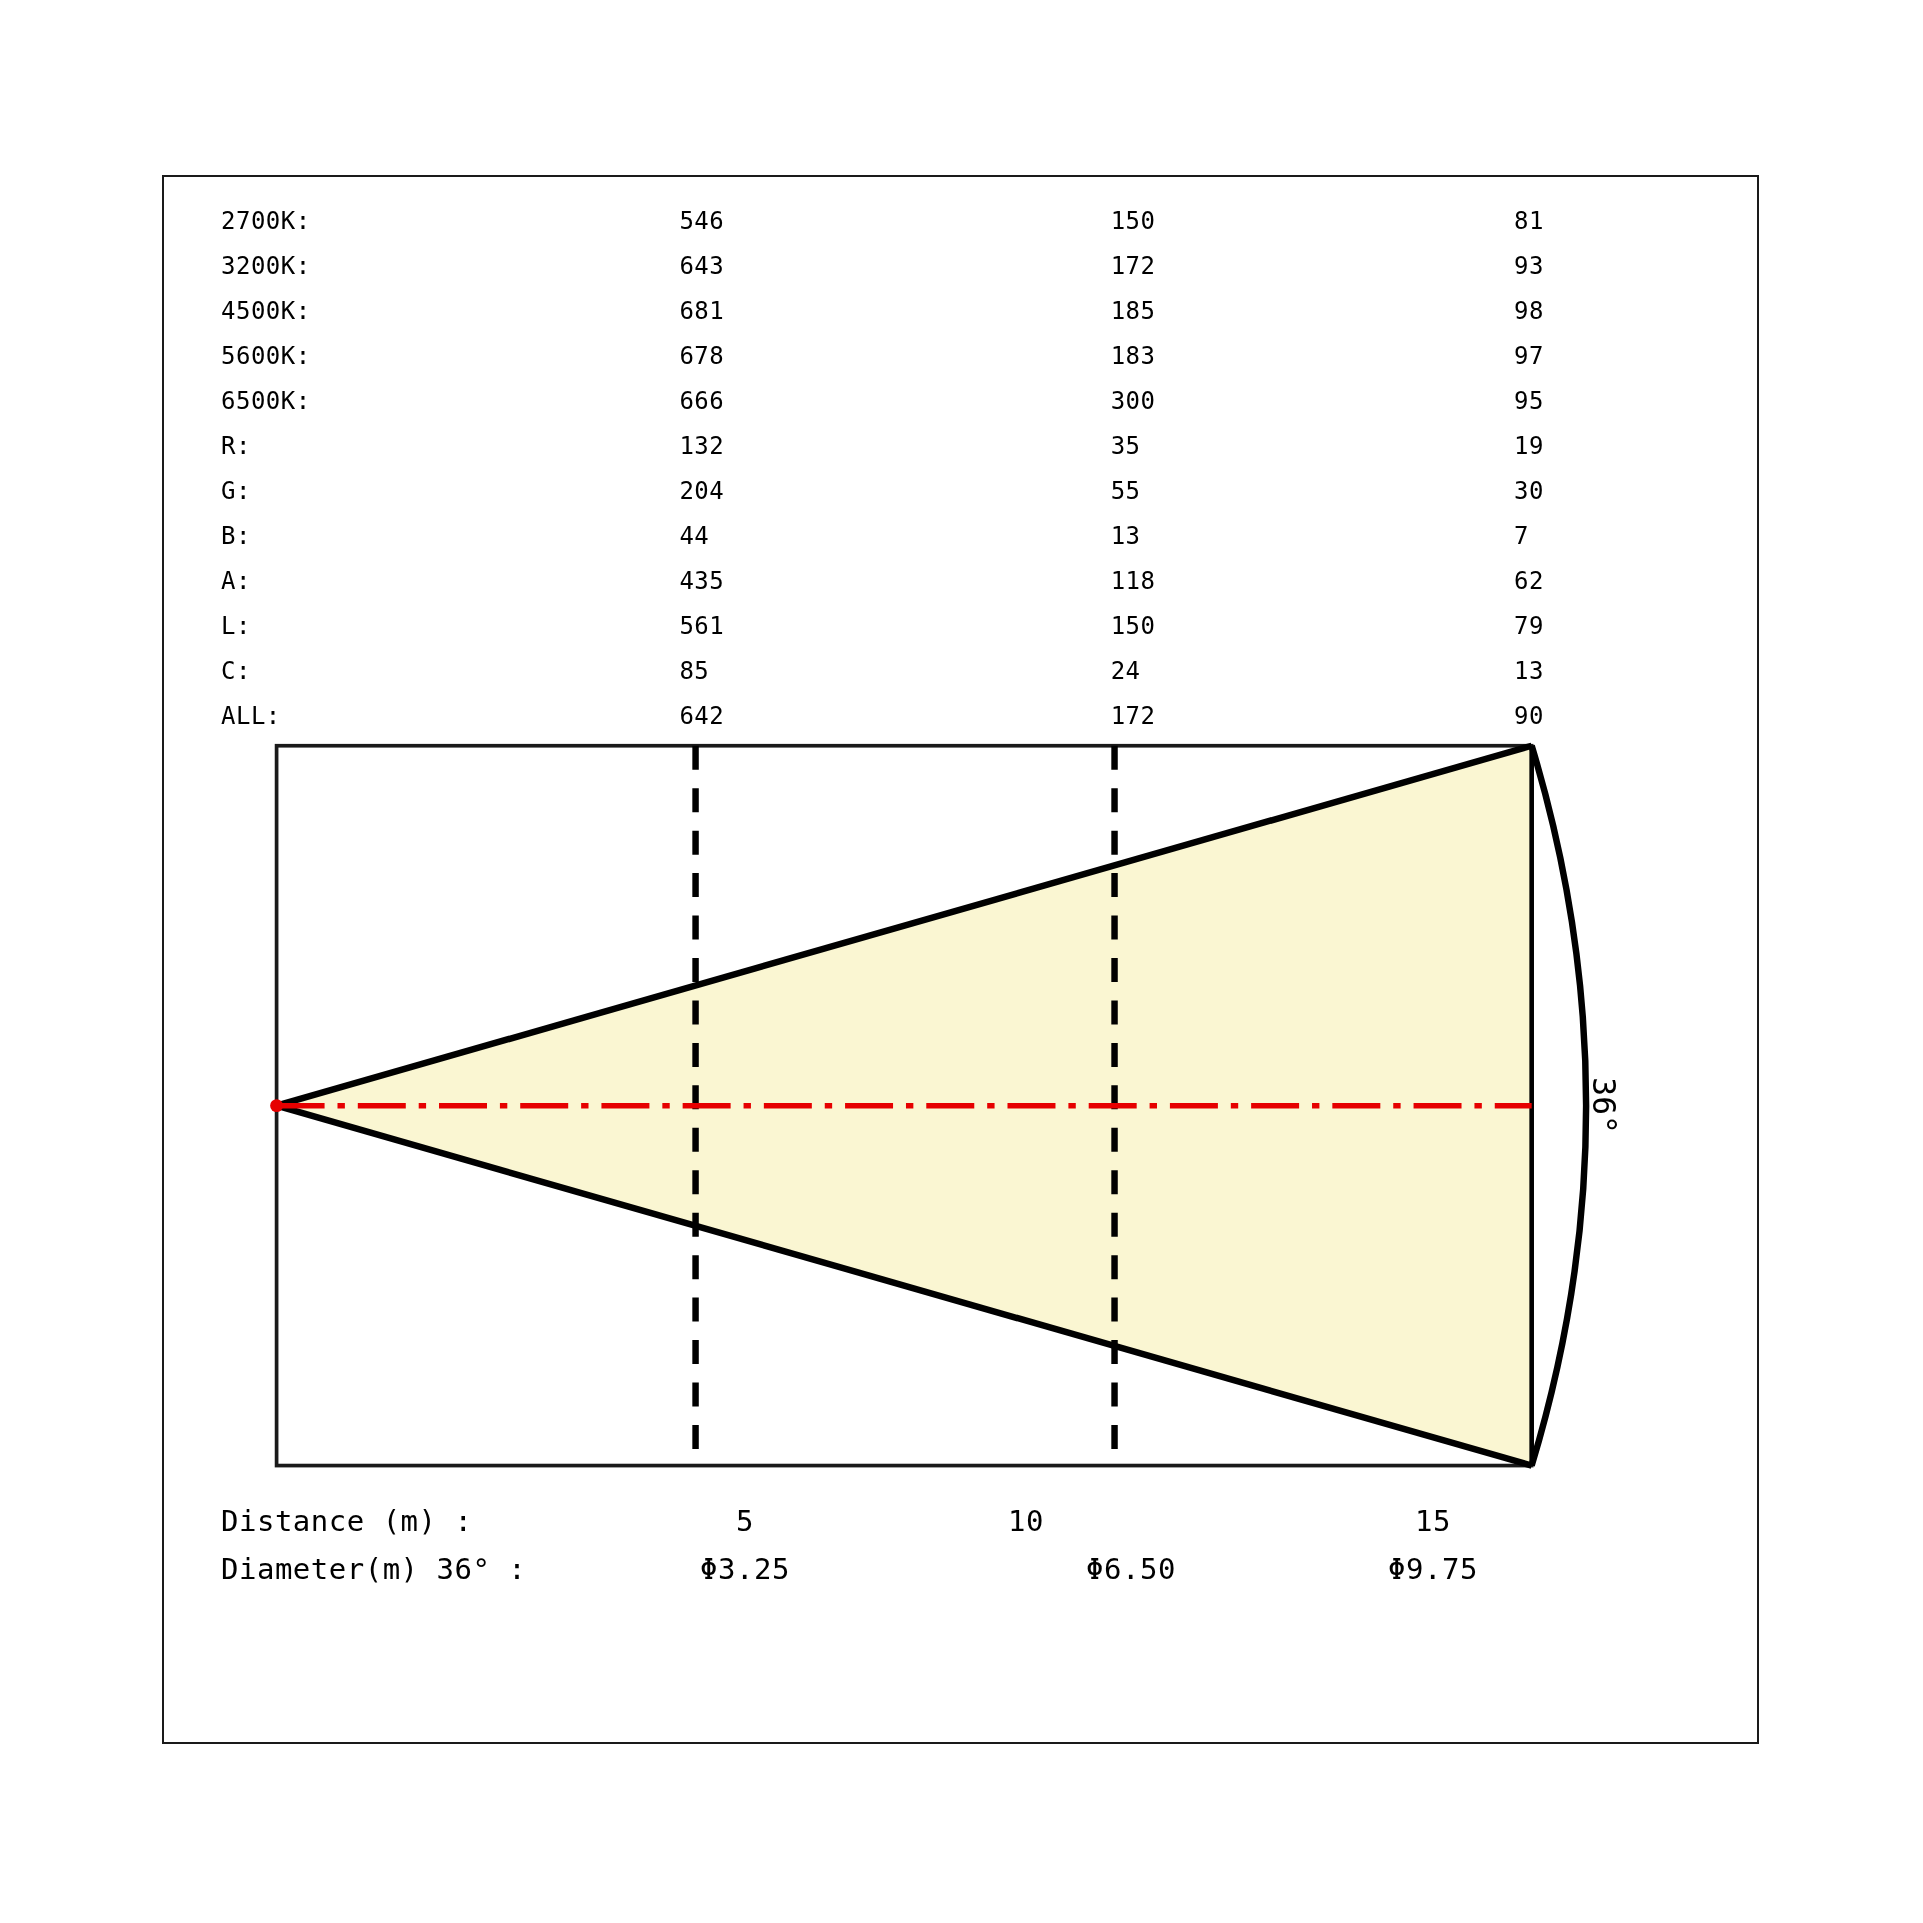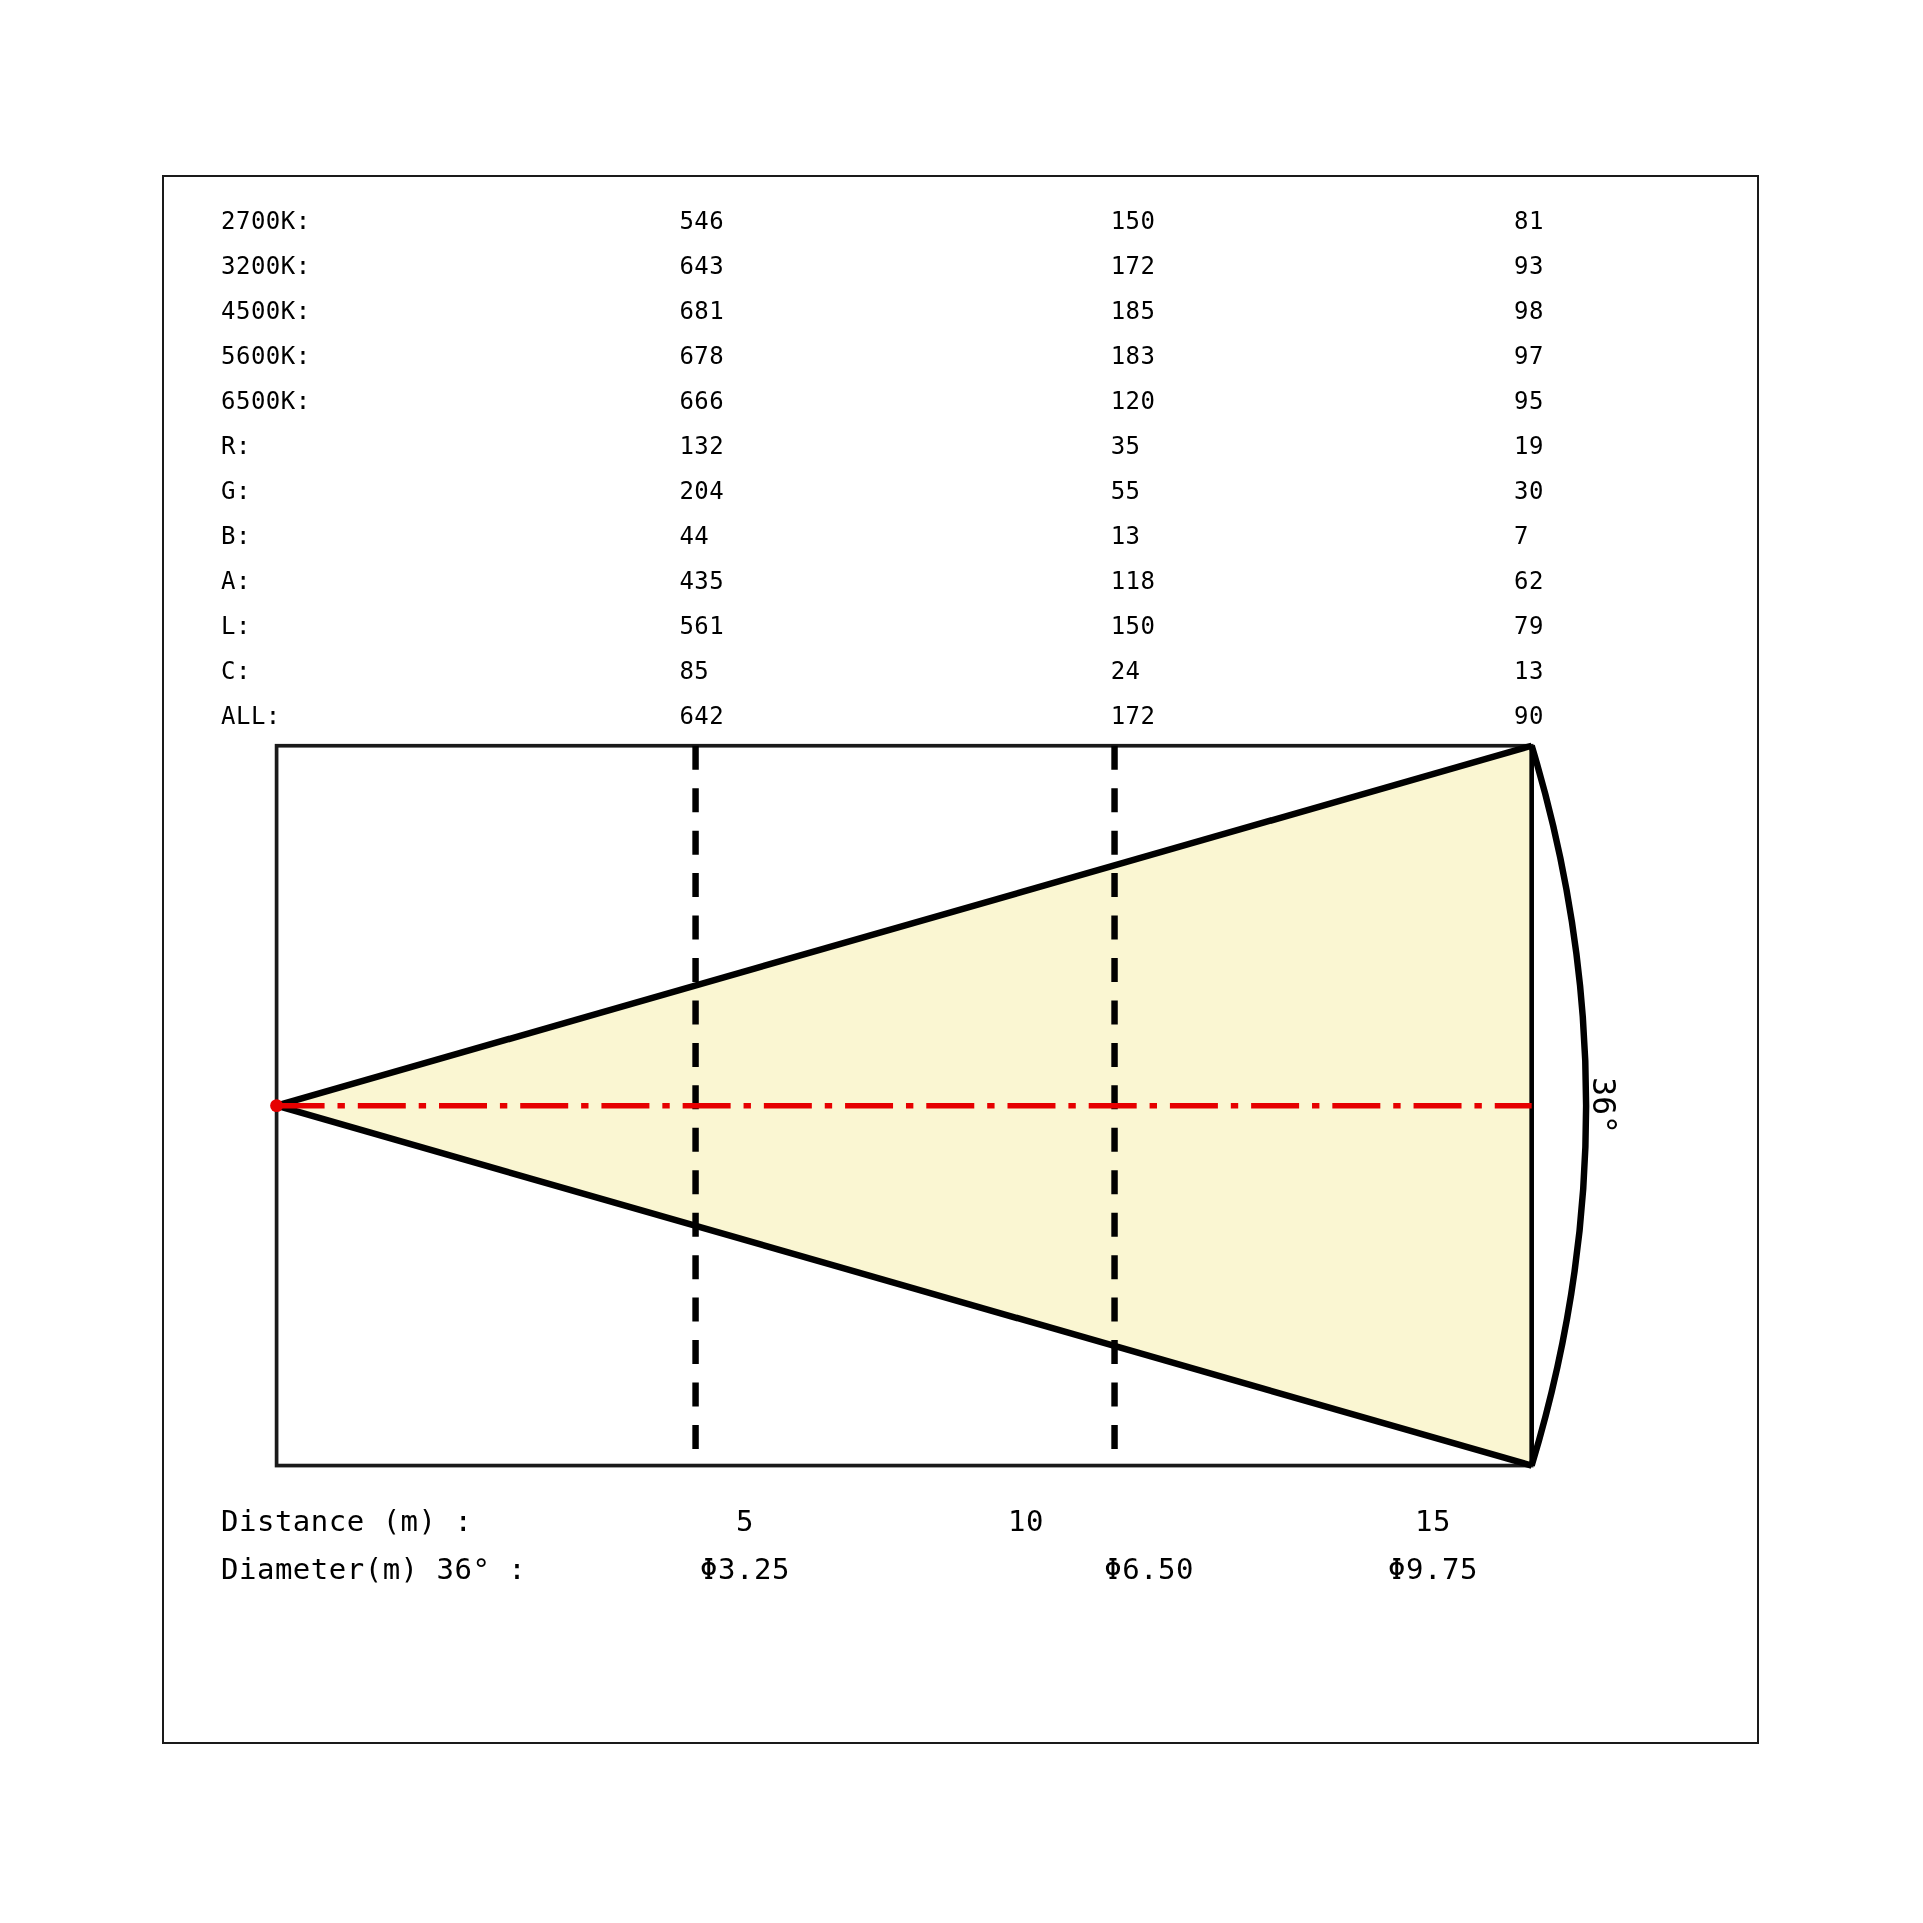--- a/index.html
+++ b/index.html
@@ -83,21 +83,21 @@
     position: absolute;
     left: 57px;
     top: 0;
     white-space: pre;
   }
   .b-v1 { position: absolute; left: 498px; top: 0; width: 166px; text-align: center; white-space: pre;}
   .b-v2 { position: absolute; left: 844px; top: 0; width: 166px; text-align: left; white-space: pre;}
   .b-v3 { position: absolute; left: 1186px; top: 0; width: 166px; text-align: center; white-space: pre;}
 
   .b2-v1 { position: absolute; left: 475px; top: 0; width: 212px; text-align: center; white-space: pre;}
-  .b2-v2 { position: absolute; left: 818px; top: 0; width: 212px; text-align: right; white-space: pre;}
+  .b2-v2 { position: absolute; left: 861px; top: 0; width: 212px; text-align: center; white-space: pre;}
   .b2-v3 { position: absolute; left: 1163px; top: 0; width: 212px; text-align: center; white-space: pre;}
 </style>
 </head>
 <body>
 
 <div id="sheet">
 
   <div class="table-wrap">
     <table class="intensity">
       <tbody>
@@ -121,21 +121,21 @@
         </tr>
         <tr>
           <td class="lbl">5600K:</td>
           <td class="col1">678</td>
           <td class="col2">183</td>
           <td class="col3">97</td>
         </tr>
         <tr>
           <td class="lbl">6500K:</td>
           <td class="col1">666</td>
-          <td class="col2">120</td>
+          <td class="col2">300</td>
           <td class="col3">95</td>
         </tr>
         <tr>
           <td class="lbl">R:</td>
           <td class="col1">132</td>
           <td class="col2">35</td>
           <td class="col3">19</td>
         </tr>
         <tr>
           <td class="lbl">G:</td>

